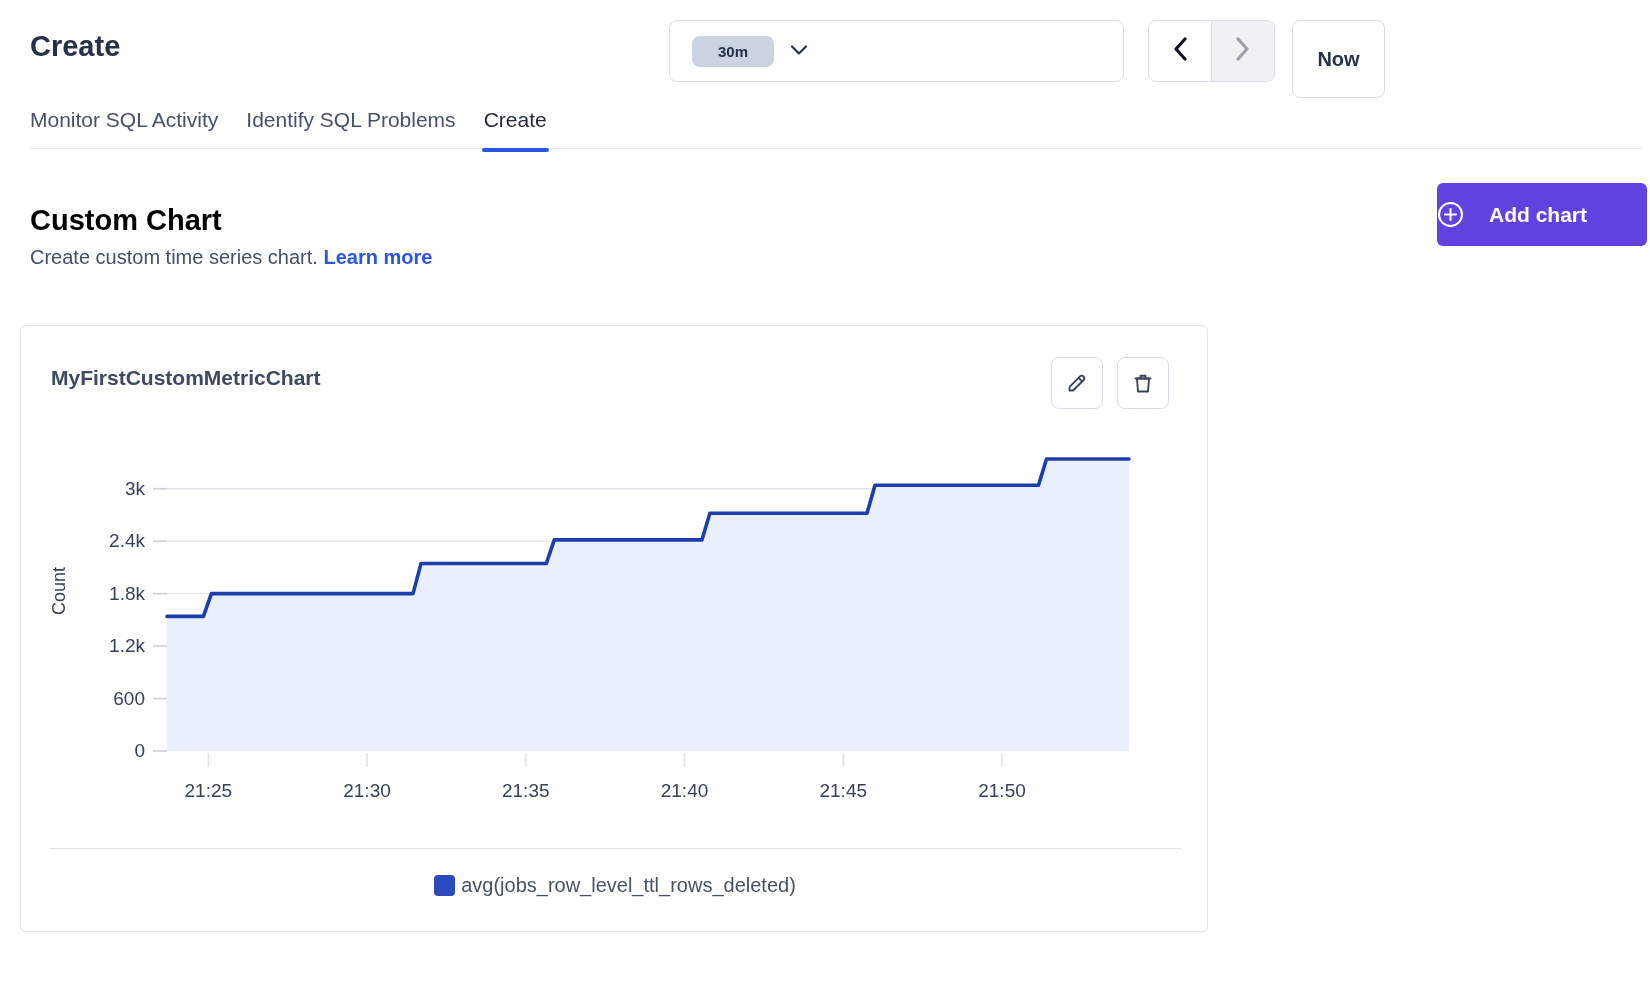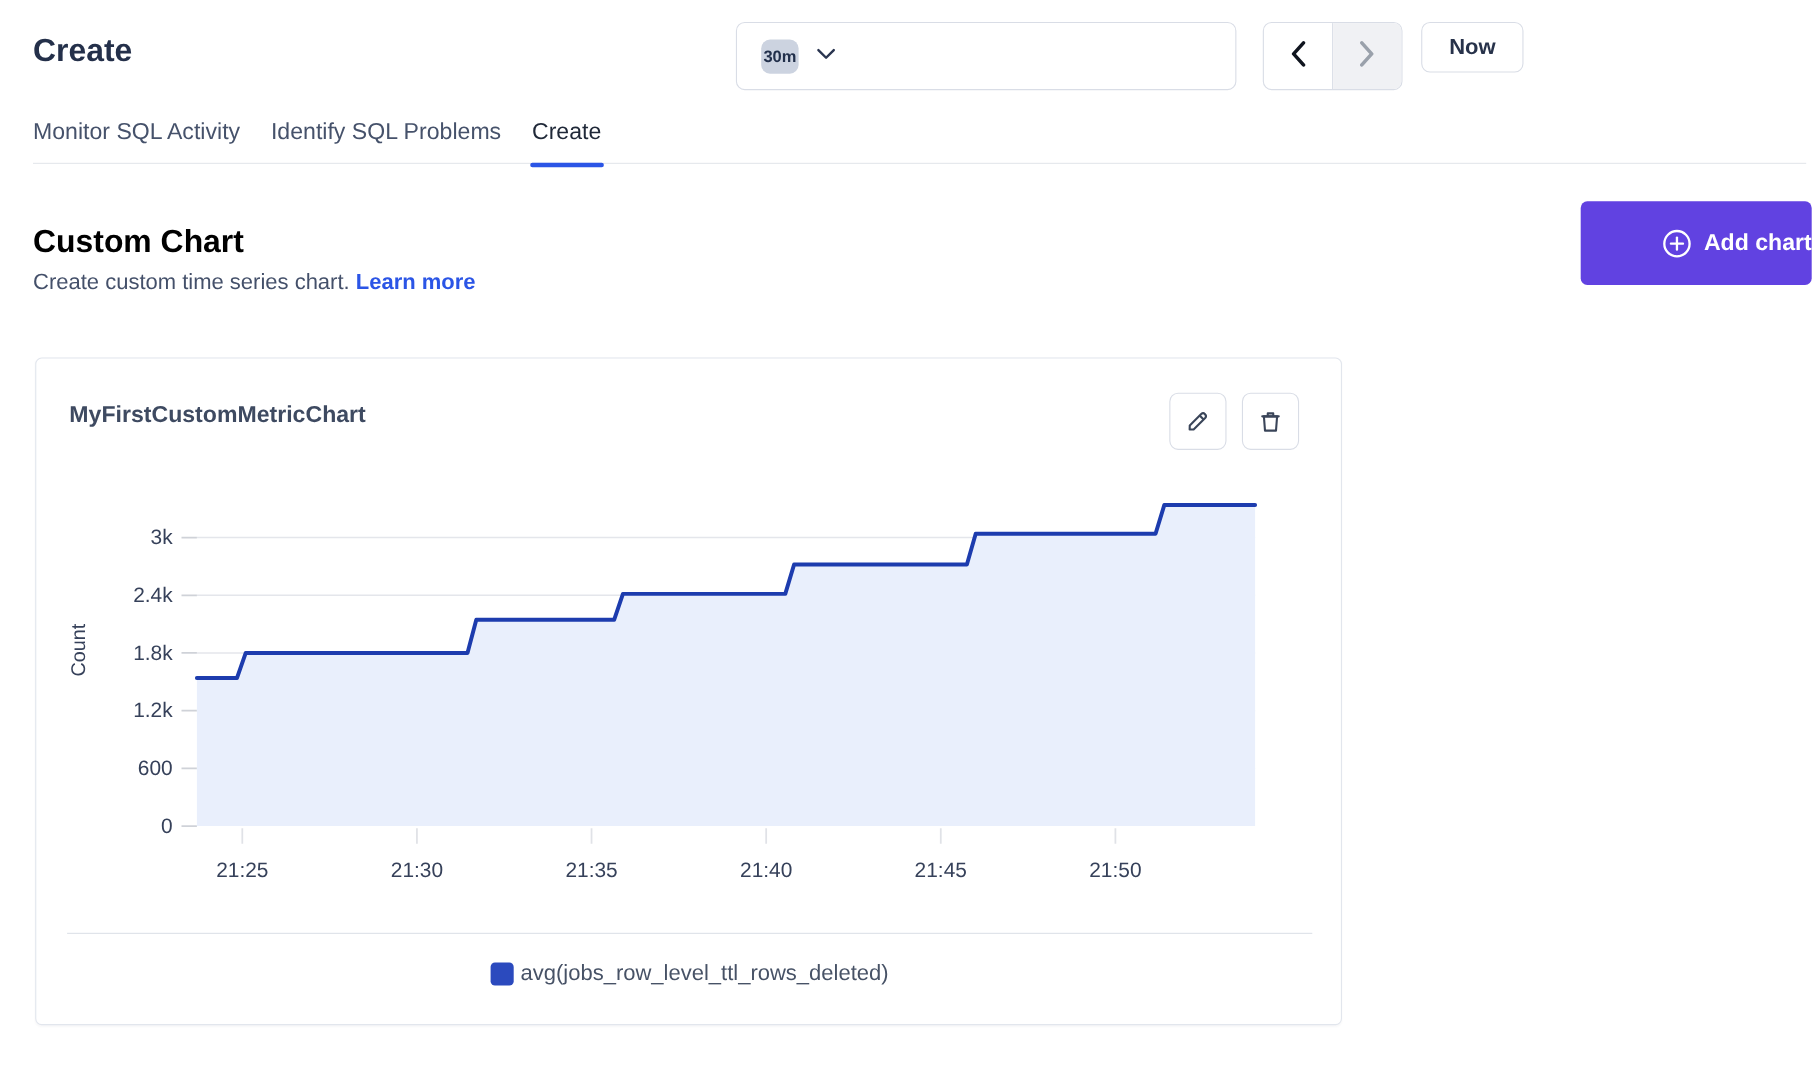--- a/index.html
+++ b/index.html
@@ -16,39 +16,39 @@
   .tab { font-size:21px; color:#46526b; cursor:pointer; position:relative; white-space:nowrap; }
   .tab.active { color:#1f2838; font-weight:500; }
   .tab.active .tab-underline { position:absolute; left:-2px; right:-2px; bottom:-20px;
           height:4px; background:var(--accent-blue); border-radius:2px; }
 
   
   .ctl-border { border:1px solid #d9dde6; border-radius:8px; background:#fff; }
   #time-selector { left:669px; top:20px; width:455px; height:62px; display:flex;
           align-items:center; padding:0 24px 0 22px; cursor:pointer; }
   #time-badge { background:#ccd3e0; color:#22304b; font-size:15px; font-weight:700;
-          padding:7px 2px; border-radius:8px; margin-right:16px; }
+          padding:7px 26px; border-radius:8px; margin-right:16px; }
   #time-label { font-size:20px; font-weight:600; color:#1f2a40; flex:1; }
   #seg-nav { left:1148px; top:20px; width:127px; height:62px; display:flex; overflow:hidden; }
   .seg-cell { width:50%; display:flex; align-items:center; justify-content:center; cursor:pointer; }
   .seg-cell.prev { border-right:1px solid #d9dde6; }
   .seg-cell.next { background:#f0f1f4; cursor:default; }
-  #now-button { left:1292px; top:20px; width:93px; height:46px; display:flex; align-items:center;
+  #now-button { left:1292px; top:20px; width:93px; height:78px; display:flex; align-items:center;
           justify-content:center; font-size:20px; font-weight:600; color:#27324a; cursor:pointer; }
 
   
   #section-title { left:30px; top:204px; font-size:29px; font-weight:700; color:#000000; }
   #section-sub { left:30px; top:246px; font-size:20px; color:#44506a; }
   #learn-more { color:var(--accent-blue); font-weight:600; cursor:pointer; text-decoration:none; }
-  #add-chart-button { left:1437px; top:183px; width:210px; height:76px; background:var(--accent-purple);
+  #add-chart-button { left:1437px; top:183px; width:210px; height:63px; background:var(--accent-purple);
           border-radius:6px; color:#fff; font-size:21px; font-weight:600; display:flex;
-          align-items:center; justify-content:flex-end; gap:11px; cursor:pointer; border:none; }
+          align-items:center; justify-content:flex-start; gap:25px; cursor:pointer; border:none; }
 
   
-  #chart-card { left:32px; top:325px; width:1188px; height:607px; background:#fff;
+  #chart-card { left:20px; top:325px; width:1188px; height:607px; background:#fff;
           border:1px solid #e2e6ed; border-radius:6px; box-shadow:0 1px 2px rgba(40,50,70,.04);text-decoration:underline; }
   #card-title { left:30px; top:40px; font-size:21px; font-weight:600; color:#3e4a61; }
   .icon-btn { width:52px; height:52px; border:1px solid #d9dde6; border-radius:8px; background:#fff;
           display:flex; align-items:center; justify-content:center; color:#3a4559; cursor:pointer; }
   #edit-button { left:1030px; top:31px; }
   #delete-button { left:1096px; top:31px; }
   #chart-svg { left:0; top:0; }
   #card-divider { left:28px; top:522px; width:1132px; height:1px; background:#dde2e8; }
   #legend-row { left:0; top:548px; width:1188px; display:flex; align-items:center;
           justify-content:center; gap:6px; }

